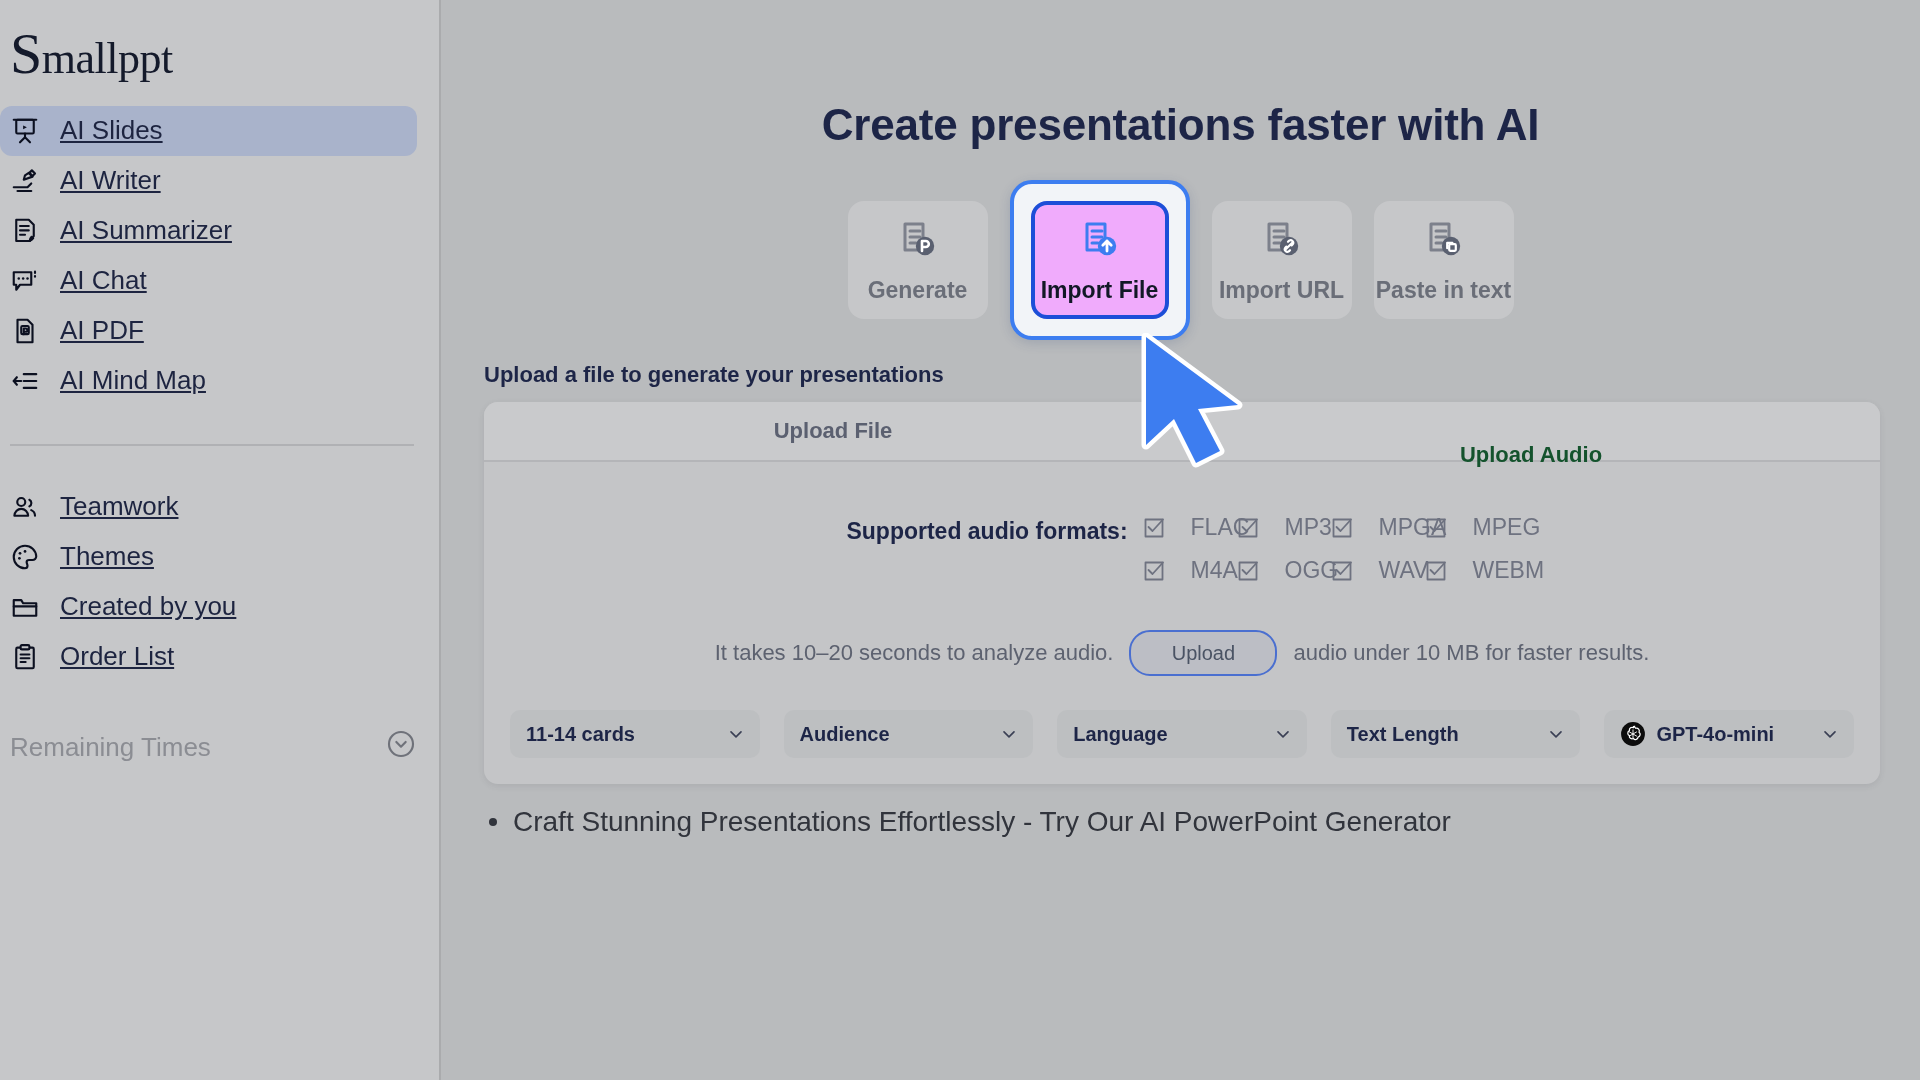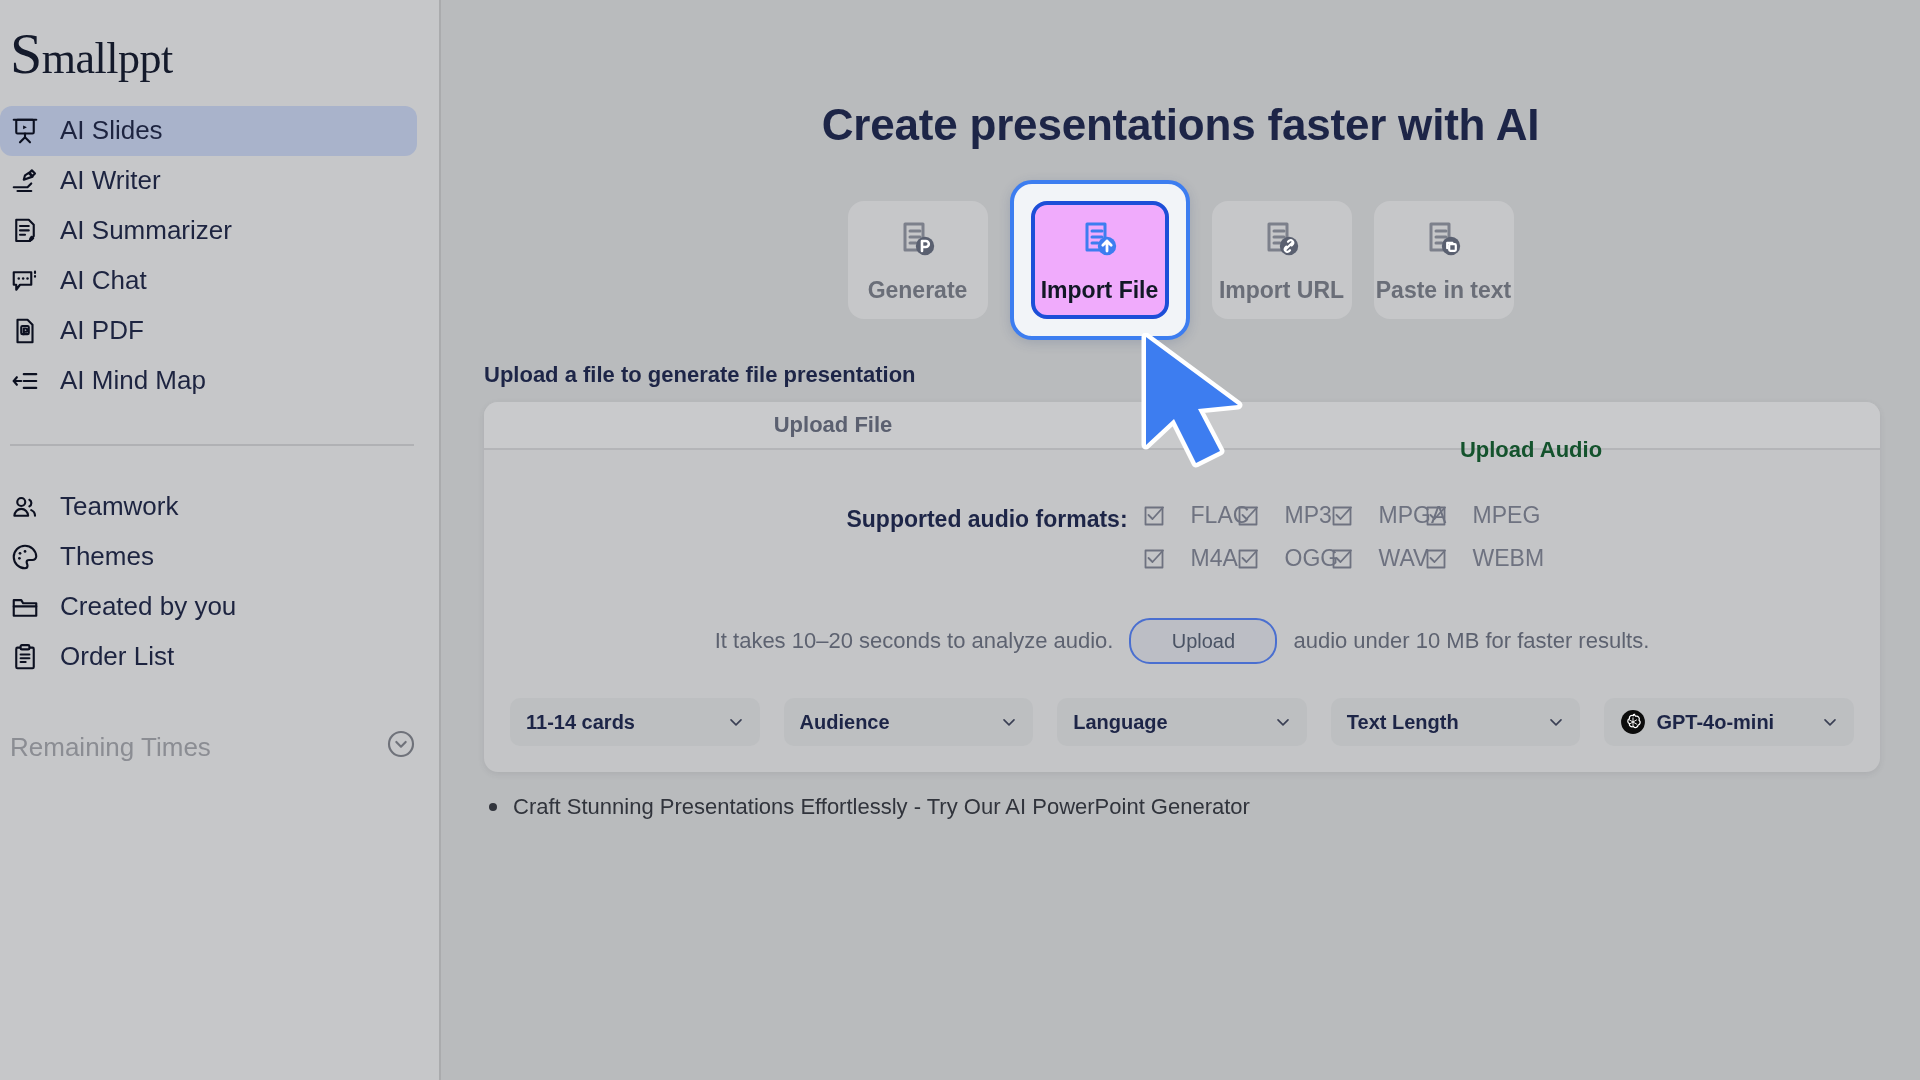--- a/index.html
+++ b/index.html
@@ -60,21 +60,21 @@
   }
   .nav-item.active {
     background: #a9b3cb;
   }
   .nav-item .ico {
     width: 30px; height: 30px;
     display: flex; align-items: center; justify-content: center;
     flex: 0 0 30px;
   }
   .nav-item .ico svg { display: block; }
-  .nav-label { white-space: nowrap; }
+  .nav-label { white-space: nowrap; text-decoration: underline; }
 
   .nav-divider {
     height: 2px;
     background: #b0b1b4;
     margin: 38px 25px 36px 10px;
   }
 
   .remaining {
     display: flex;
     align-items: center;
@@ -157,21 +157,21 @@
   .panel {
     margin: 14px 40px 0 43px;
     background: #c4c5c7;
     border-radius: 14px;
     overflow: hidden;
     box-shadow: 0 2px 6px rgba(60,60,70,.10);
   }
 
   .tabs {
     display: flex;
-    height: 48px;
+    height: 60px;
     background: #c9cacc;
     border-bottom: 2px solid #b4b5b8;
   }
   .tab {
     flex: 1 1 50%;
     display: flex;
     align-items: center;
     justify-content: center;
     font-size: 22px;
     font-weight: bold;
@@ -269,21 +269,21 @@
   .dd .dd-text { flex: 1 1 auto; white-space: nowrap; }
   .dd .chev { width: 20px; height: 20px; flex: 0 0 20px; }
   .dd .oai { width: 26px; height: 26px; flex: 0 0 26px; }
 
   
   .bullet-row {
     display: flex;
     align-items: center;
     gap: 16px;
     margin: 22px 0 0 48px;
-    font-size: 22px;
+    font-size: 28px;
     color: #31343c;
   }
   .bullet-dot {
     width: 8px; height: 8px; border-radius: 50%;
     background: #31343c; flex: 0 0 8px;
   }
 
   
   #cursor {
     position: absolute;
@@ -492,21 +492,21 @@
             <circle cx="15.5" cy="14.5" r="4.6" fill="#5a6070" stroke="none"></circle>
             <rect x="14.6" y="13.6" width="3.3" height="3.3" rx=".5" stroke="#ffffff" stroke-width="1.1"></rect>
             <path d="M13.6 15.6V12.9h2.6" stroke="#ffffff" stroke-width="1.1"></path>
           </svg>
         </span>
         <span>Paste in text</span>
       </div>
 
     </div>
 
-    <div class="section-label">Upload a file to generate file presentation</div>
+    <div class="section-label">Upload a file to generate your presentations</div>
 
     <div class="panel">
 
       <div class="tabs">
         <div class="tab">
           <span>Upload File</span>
         </div>
         <div class="tab active">
           <span>Upload Audio</span>
         </div>

